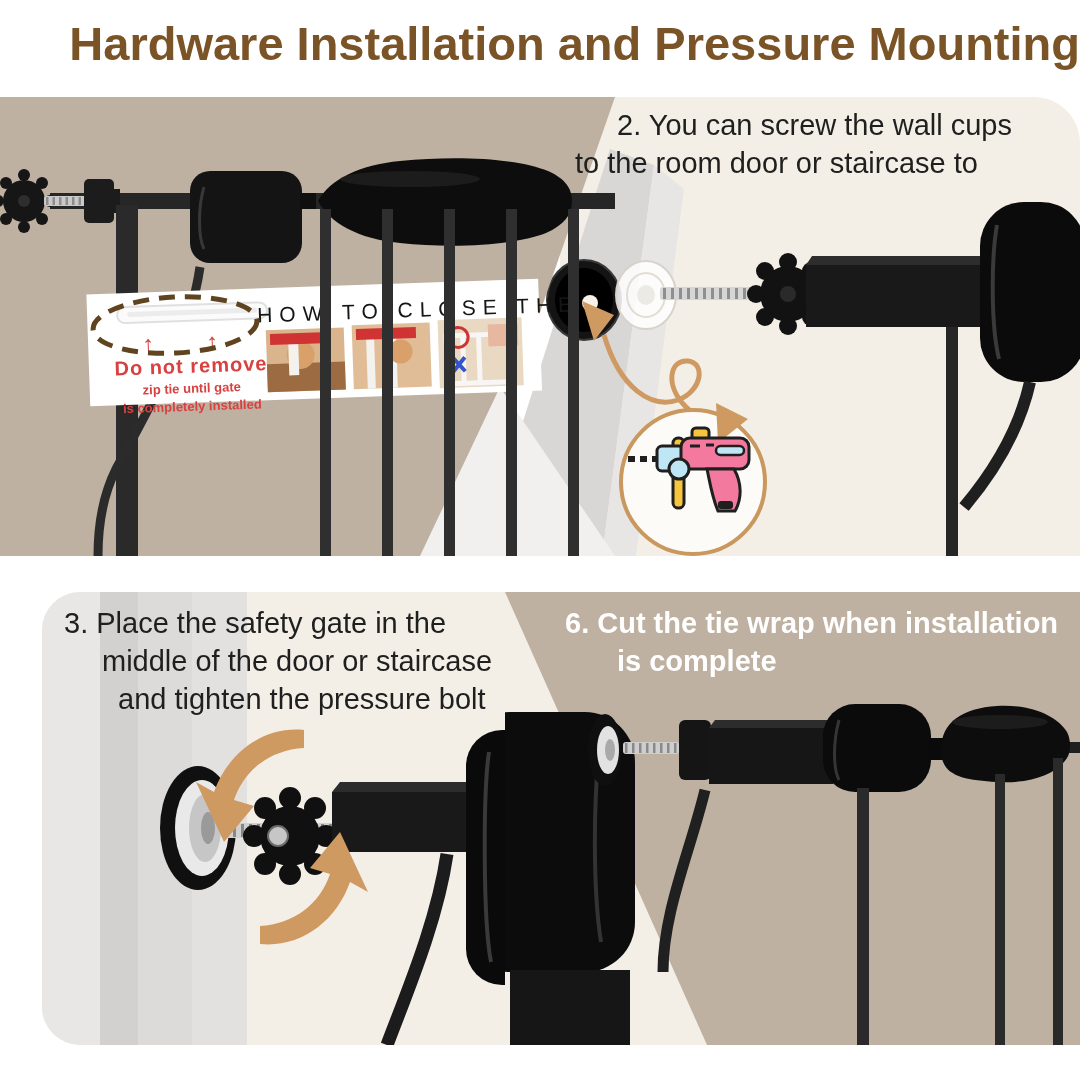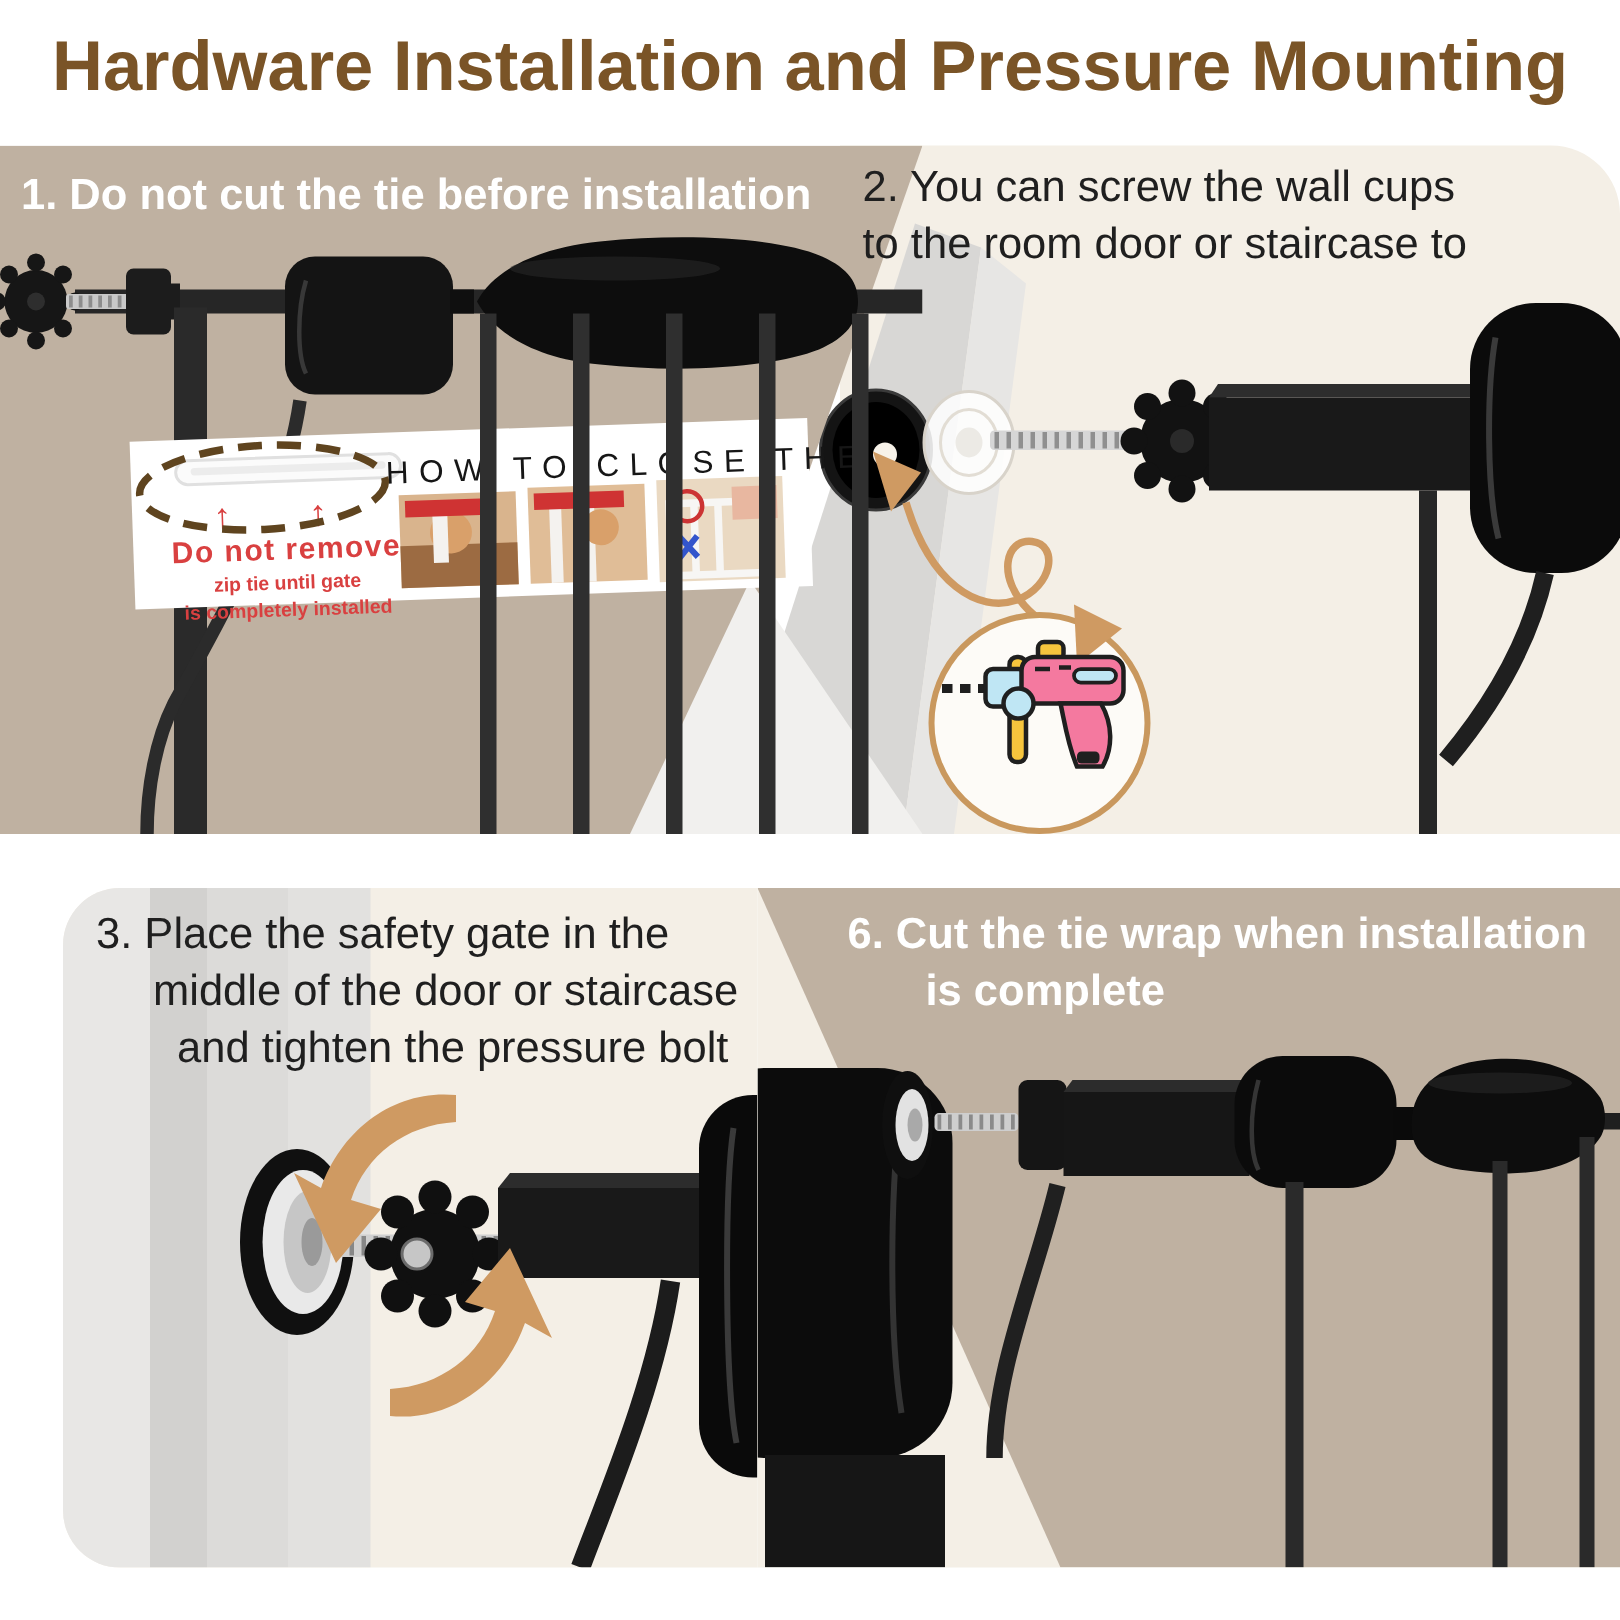--- a/index.html
+++ b/index.html
@@ -1,21 +1,21 @@
 <!DOCTYPE html>
 <html style="--title-brown: #7a5427; --tan-panel: #bfb1a1; --cream-panel: #f4efe6; --door-gray: #d8d7d5; --accent-arrow: #cf9a62; --warning-red: #d94040; --text-dark: #1f1f1f; --text-light: #ffffff; --gate-black: #161616; --drill-pink: #f4799f; --drill-blue: #bfe6f4; --drill-yellow: #f6c53d;"><head>
 <meta charset="utf-8">
 <style>
   html,body{margin:0;padding:0;background:#ffffff;}
   #stage{position:relative;width:1080px;height:1080px;background:#ffffff;overflow:hidden;
          font-family:"Liberation Sans",sans-serif;}
   .abs{position:absolute;}
 
   
-  #page-title{left:0;top:16px;width:1080px;text-align:center;
+  #page-title{left:0;top:16px;width:1080px;text-align:right;
     font-size:47px;font-weight:bold;letter-spacing:0px;
     color:var(--title-brown,#7a5427);}
 
   
   #top-row{left:0;top:97px;width:1080px;height:459px;}
   #bottom-row{left:0;top:592px;width:860px;height:453px;}
 
   
   #panel2-bg{left:560px;top:0;width:520px;height:459px;
     background:var(--cream-panel,#f5efe6);border-top-right-radius:46px;}
@@ -189,25 +189,22 @@
       <g>
         <rect x="320" y="112" width="11" height="347" fill="#2f2f2f"></rect>
         <rect x="382" y="112" width="11" height="347" fill="#2f2f2f"></rect>
         <rect x="444" y="112" width="11" height="347" fill="#2f2f2f"></rect>
         <rect x="506" y="112" width="11" height="347" fill="#2f2f2f"></rect>
         <rect x="568" y="112" width="11" height="347" fill="#2f2f2f"></rect>
       </g>
       <ellipse cx="175" cy="228" rx="82" ry="28" fill="none" stroke="#5f441f" stroke-width="5" stroke-dasharray="16 10" transform="rotate(-3 175 228)"></ellipse>
     </svg>
 
-    <div class="abs caption cap-light" style="left:14px;top:14px;width:545px">
-      <span class="line">1. Do not cut the tie before installation</span>
-    </div>
     <div class="abs caption cap-dark" style="left:575px;top:9px;width:475px">
-      <span class="line" style="">2. You can screw the wall cups</span>
+      <span class="line" style="margin-left:42px">2. You can screw the wall cups</span>
       <span class="line">to the room door or staircase to</span>
     </div>
   </div>
 
   <div id="bottom-row" class="abs">
 
     <div id="panel3-bg" class="abs">
       <div id="panel3-frame" class="abs"></div>
 
       <svg class="abs panel-svg" style="width:463px;height:453px" viewBox="0 0 463 453">

